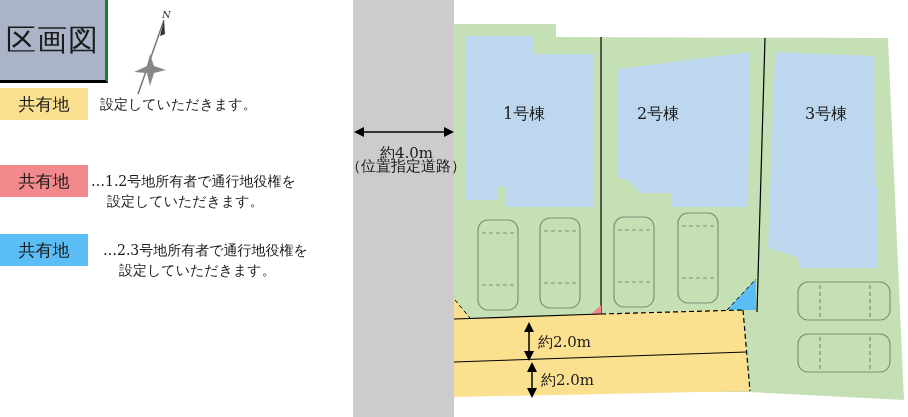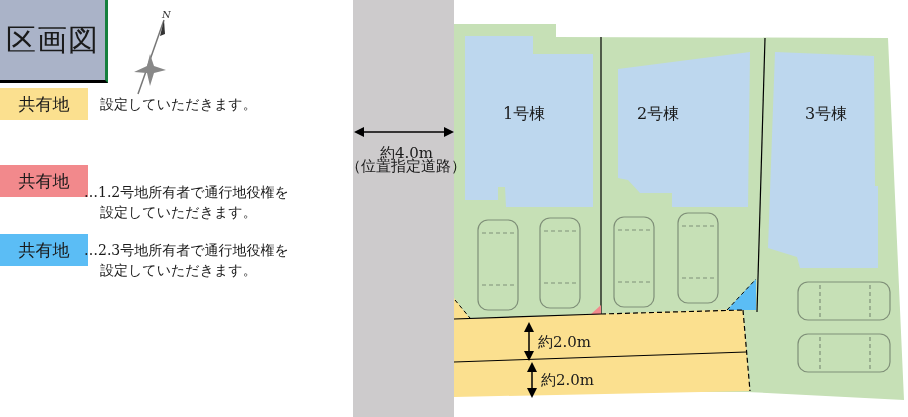--- a/index.html
+++ b/index.html
@@ -37,30 +37,30 @@
       <span>共有地</span>
     </div>
   <div class="legend-text" style="top:6px;">
     <span class="l2">設定していただきます。</span>
   </div>
 </div>
 <div class="legend-row" style="top:165px;">
   <div class="swatch" style="background:#f2898c;">
       <span>共有地</span>
     </div>
-  <div class="legend-text" style="top:17px;">
+  <div class="legend-text" style="top:6px;margin-left:7px;">
     <span>…1.2号地所有者で通行地役権を</span>
     <span class="l2">設定していただきます。</span>
   </div>
 </div>
 <div class="legend-row" style="top:234px;">
   <div class="swatch" style="background:#5bbdf5;">
       <span>共有地</span>
     </div>
-  <div class="legend-text" style="top:6px;">
+  <div class="legend-text" style="top:6px;margin-left:19px;">
     <span>…2.3号地所有者で通行地役権を</span>
     <span class="l2">設定していただきます。</span>
   </div>
 </div>
 
 <svg class="plan" viewBox="0 0 908 417">
 
   <rect x="353" y="0" width="101" height="417" fill="#cdcbcc"></rect>
 
   <polygon points="454,24 556,24 556,37 888,38 904,400 747,392 454,392" fill="#c6e0b6"></polygon>

